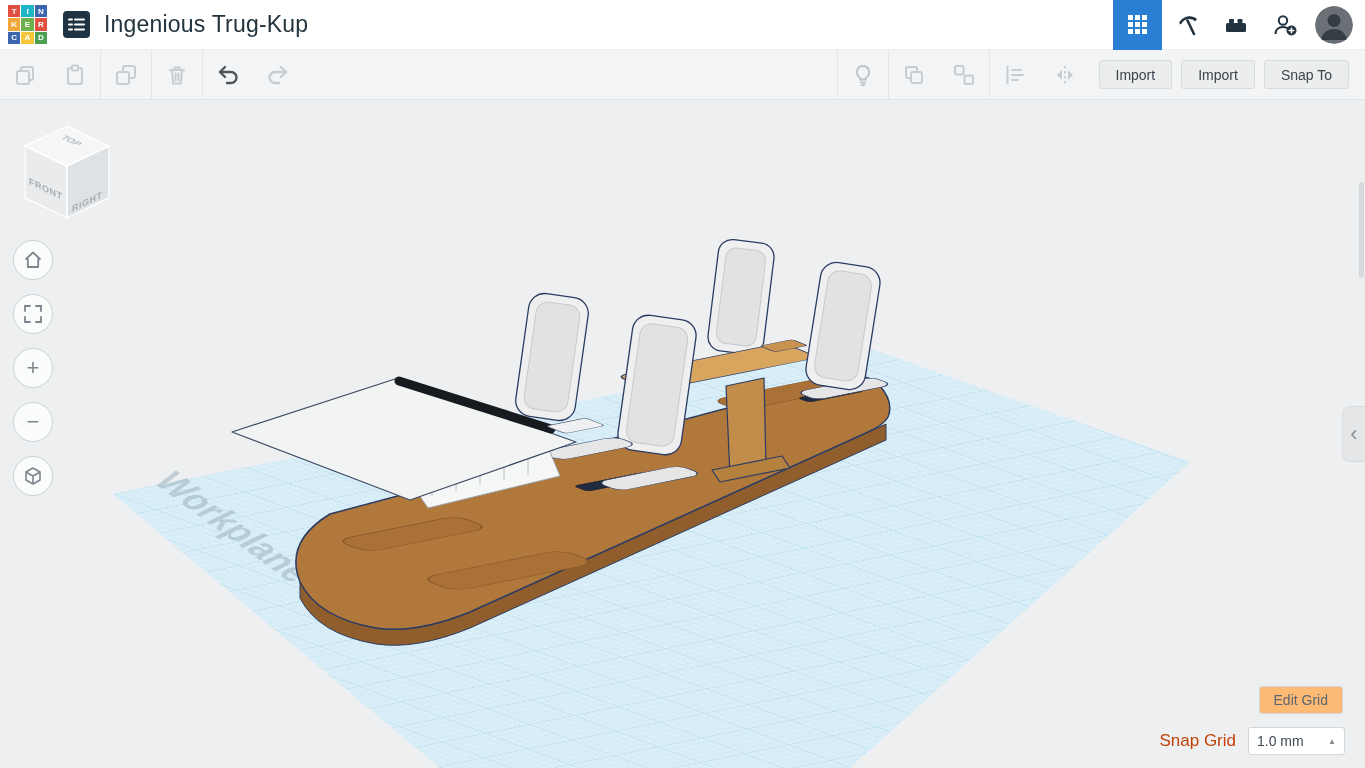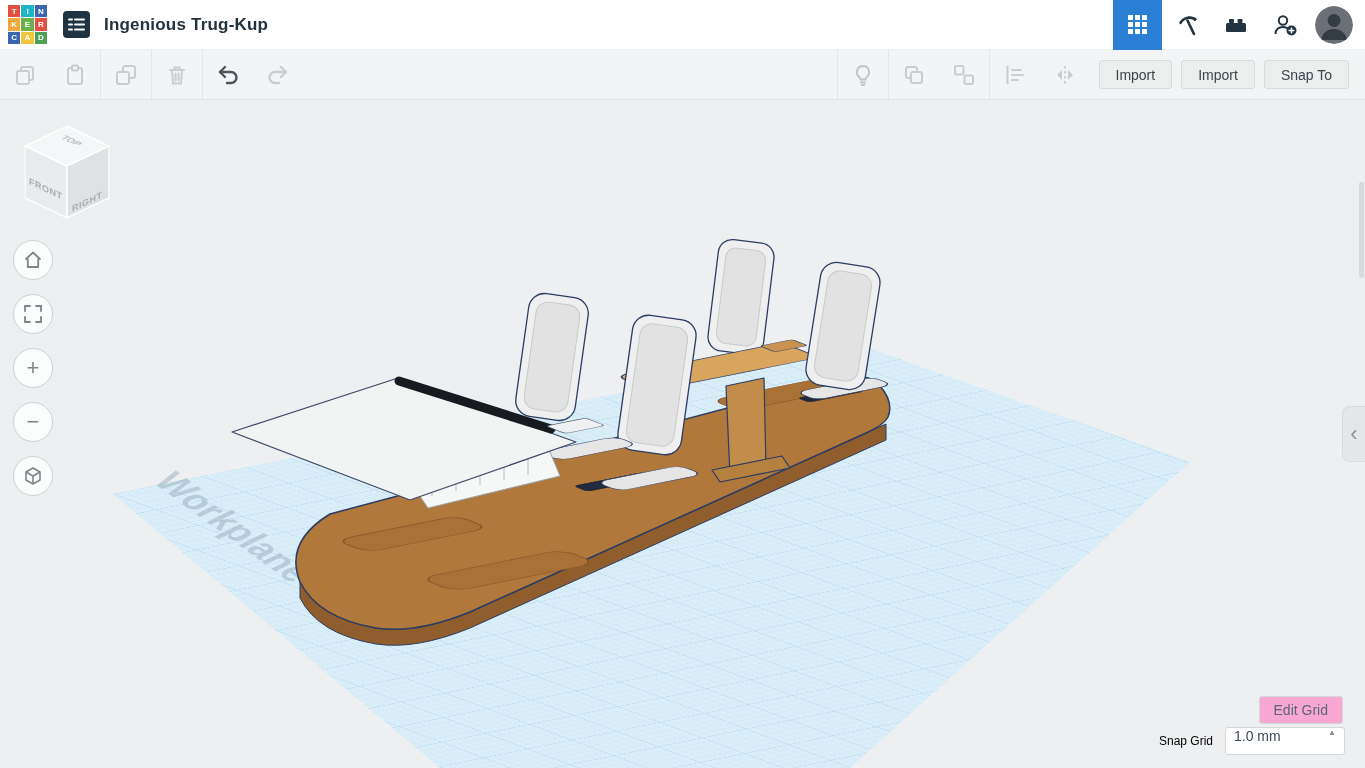--- a/index.html
+++ b/index.html
@@ -25,21 +25,21 @@
   }
   .logo-grid span {
     display:flex; align-items:center; justify-content:center;
     color:#fff; font-size:8px; font-weight:bold;
   }
   .doc-menu {
     width:27px; height:27px; margin-left:16px; background:#1f3342; border-radius:4px;
     display:flex; align-items:center; justify-content:center;
   }
   .design-title {
-    margin:0 0 0 14px; font-size:17px; font-weight:bold; color:#22333e; letter-spacing:.2px;
+    margin:0 0 0 14px; font-size:23px; font-weight:normal; color:#22333e; letter-spacing:.2px;
   }
   .header-actions { margin-left:auto; display:flex; align-items:center; height:100%; }
   .hbtn { width:49px; height:50px; display:flex; align-items:center; justify-content:center; }
   .hbtn.active { background:#2a7fd4; }
   .grid9 { display:grid; grid-template-columns:repeat(3,5px); grid-template-rows:repeat(3,5px); gap:2px; }
   .grid9 span { background:#fff; }
   .avatar {
     width:38px; height:38px; border-radius:50%; overflow:hidden; margin:0 12px 0 6px;
     display:flex; align-items:center; justify-content:center;
   }
@@ -65,28 +65,28 @@
     color:#7d868d; display:flex; align-items:center; justify-content:center; font-size:22px; line-height:1;
   }
   .panel-tab {
     position:absolute; right:0; top:406px; width:23px; height:56px; z-index:10;
     background:#e4e6e8; border:1px solid #d9dcde; border-right:none; border-radius:8px 0 0 8px;
     display:flex; align-items:center; justify-content:center; color:#8a9298; font-size:22px;
   }
   .scrollbar { position:absolute; right:1px; top:182px; width:5px; height:96px; background:#d7dadc; border-radius:3px; z-index:10; }
 
   .edit-grid-btn {
-    position:absolute; right:22px; bottom:44px; height:28px; padding:0 14px; z-index:10;
-    background:#f9a8d4; border:1px solid #d3d7d9; border-radius:3px; font-size:14px; color:#5b6670;
+    position:absolute; right:22px; bottom:54px; height:28px; padding:0 14px; z-index:10;
+    background:#fdba74; border:1px solid #d3d7d9; border-radius:3px; font-size:14px; color:#5b6670;
   }
   .snap-row { position:absolute; right:20px; bottom:13px; z-index:10; display:flex; align-items:center; gap:12px; }
-  .snap-label { font-size:12px; color:#000000;margin-left:25px; }
+  .snap-label { font-size:17px; color:#c2410c;margin-left:25px; }
   .snap-select {
-    width:120px; height:28px; background:#fff; border:1px solid #d3d7d9; border-radius:3px;
-    display:flex; justify-content:space-between; padding:0 8px;
+    width:97px; height:28px; background:#fff; border:1px solid #d3d7d9; border-radius:3px;
+    display:flex; align-items:center; justify-content:space-between; padding:0 8px;
     font-size:14px; color:#3e4954;
   }
   .snap-caret { font-size:8px; color:#808a92; }
 </style>
 </head>
 <body>
 
 <svg id="scene" width="1365" height="768" viewBox="0 0 1365 768">
   <defs>
     <pattern id="gmin" width="9" height="9" patternUnits="userSpaceOnUse" patternTransform="matrix(0.98,-0.198,0.937,0.348,113,494)">

